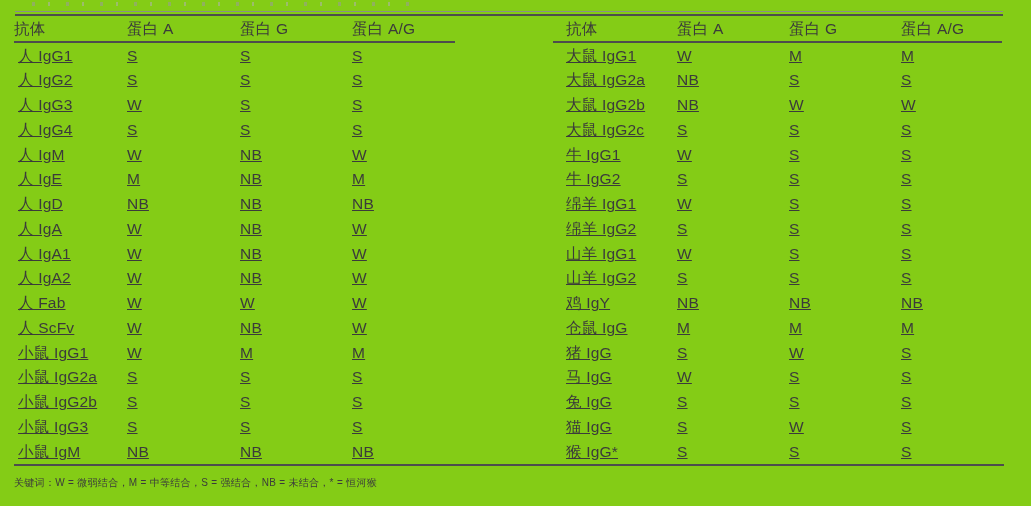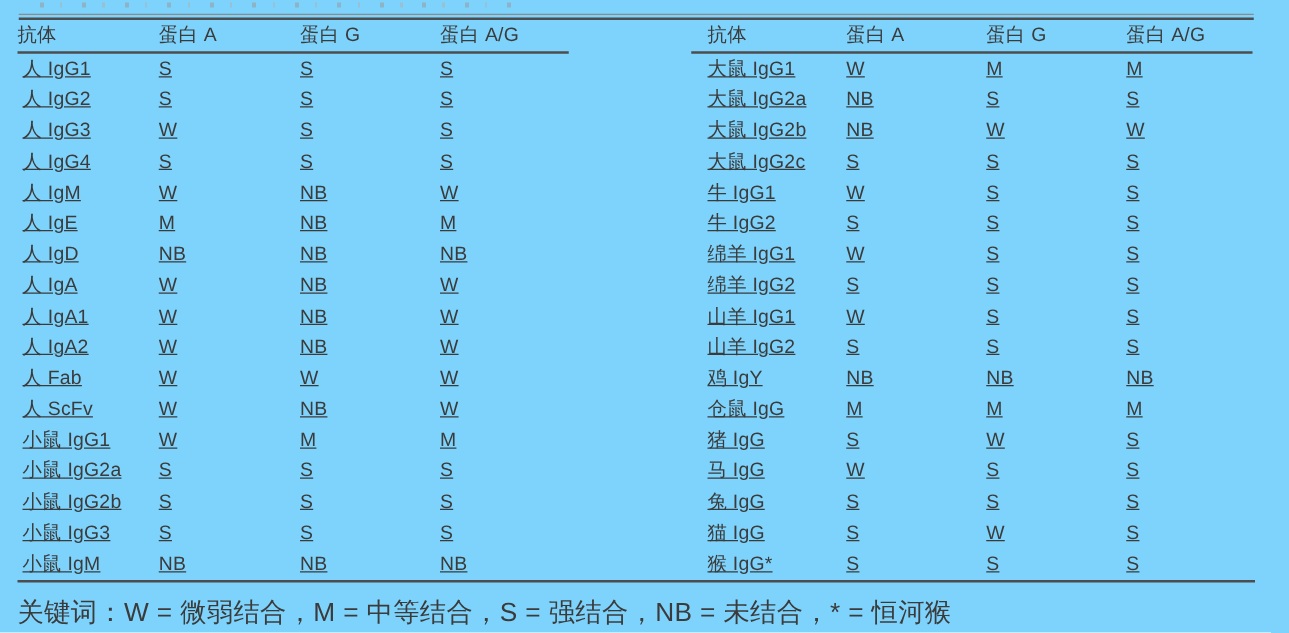--- a/index.html
+++ b/index.html
@@ -4,21 +4,21 @@
 <style>
   html, body {
     margin: 0;
     padding: 0;
     background: #ffffff;
   }
   .page {
     position: relative;
     width: 1031px;
     height: 506px;
-    background: #7dd3fc;
+    background: #84cc16;
     font-family: "Liberation Sans", "DejaVu Sans", sans-serif;
     color: #3b3b3b;
     font-size: 15.5px;
     overflow: hidden;
   }
   
   .remnant {
     position: absolute;
     left: 32px;
     top: 2px;
@@ -75,21 +75,21 @@
     letter-spacing: 0.2px;
   }
   .btable.right .cell:first-child { padding-left: 13px; }
   .btable.left  .trow .cell:first-child { padding-left: 4px; }
 
   .legend {
     position: absolute;
     left: 14px;
     top: 476px;
     white-space: nowrap;
-    font-size: 21px;
+    font-size: 10px;
     color: #3b3b3b;
     letter-spacing: 0.3px;
   }
 </style>
 </head>
 <body>
 
 <div class="page">
   <div class="remnant"></div>
   <div class="top-rule"></div>

